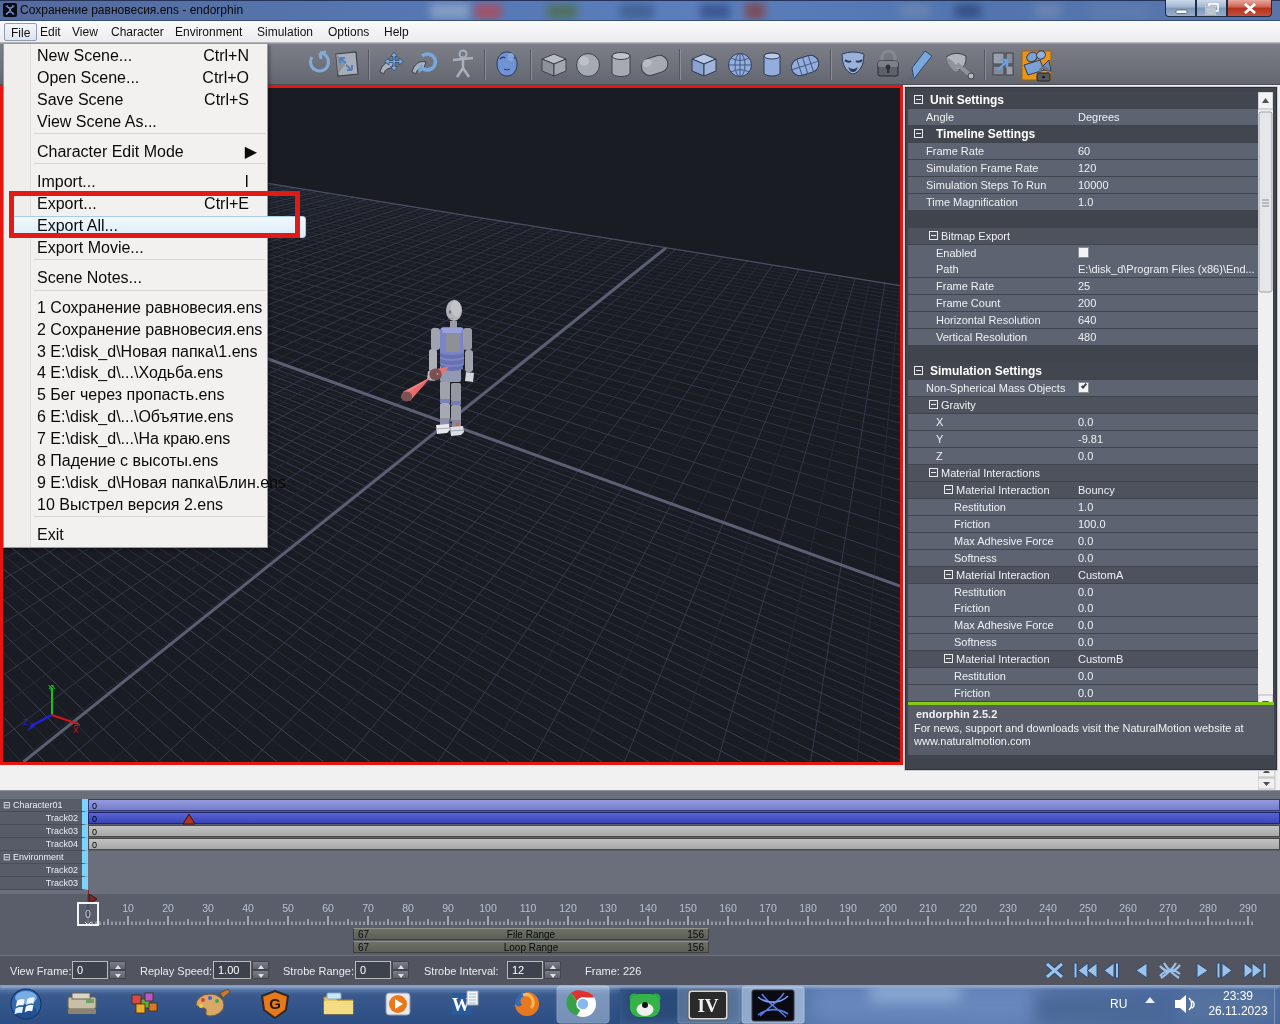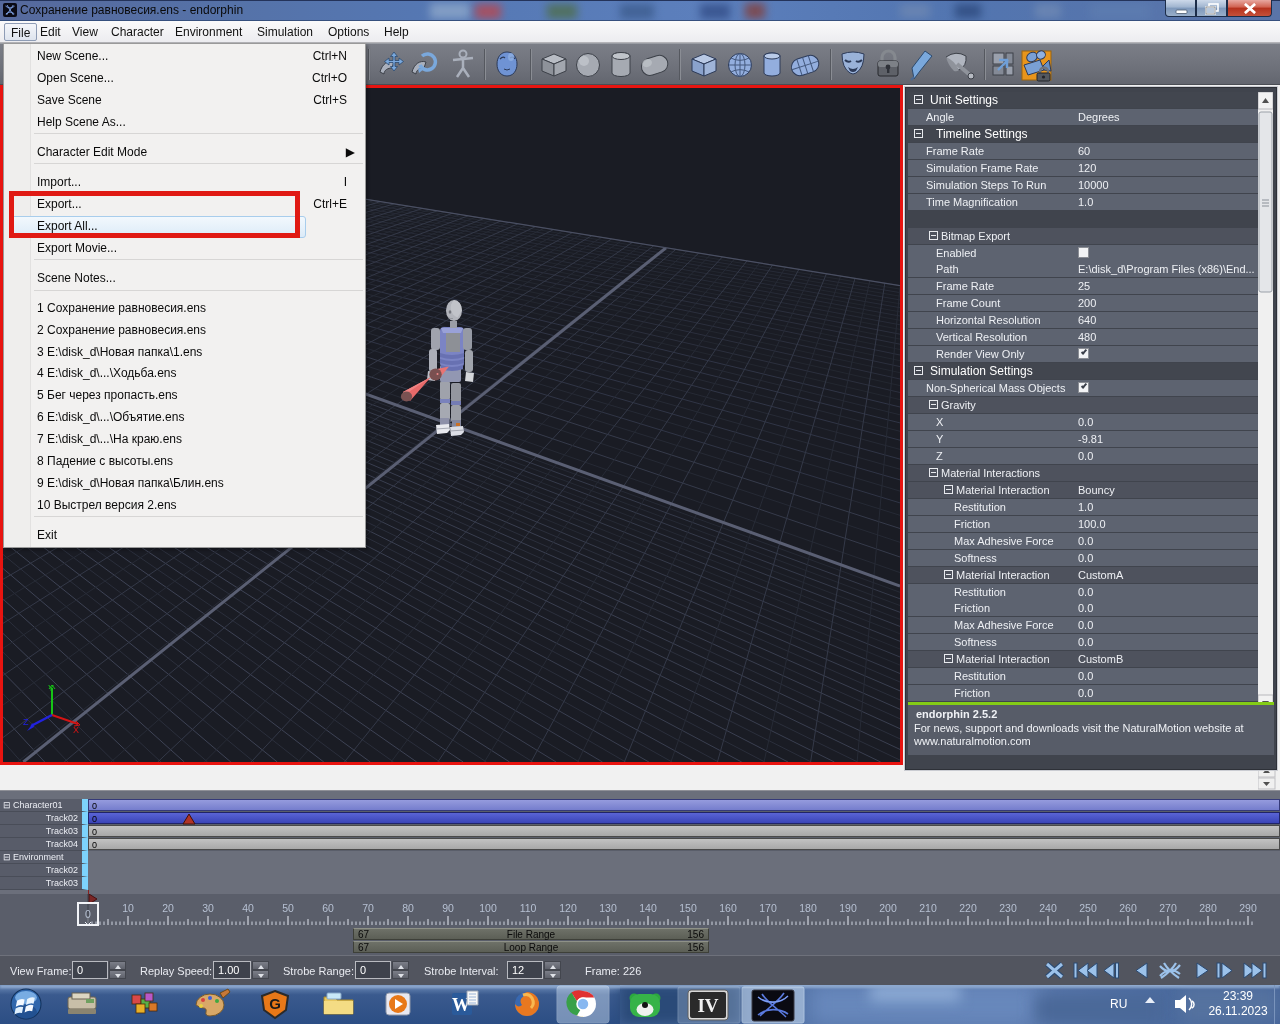--- a/index.html
+++ b/index.html
@@ -23,21 +23,21 @@
 
 #toolbar{left:0;top:43px;width:1280px;height:42px;background:linear-gradient(#7b7e87,#6e717a 60%,#63666f);border-top:1px solid #9a9da4;border-bottom:1px solid #4a4d54}
 .tsep{position:absolute;top:5px;width:1px;height:31px;background:#55585f;box-shadow:1px 0 0 #8a8d94}
 
 #viewport{left:0;top:85px;width:903px;height:680px;border:3px solid #e81410;background:#1a1c24;overflow:hidden}
 
 #rpanel{left:905px;top:87px;width:372px;height:683px;background:#40444d;border:1px solid #2e3138;box-shadow:0 0 0 1px #caccd2;z-index:3}
 .prow{position:absolute;left:2px;width:350px;height:16px;background:#5d6370;color:#eef0f4;font-size:11px;line-height:16px;overflow:hidden}
 .prow .nm{position:absolute;left:18px}
 .prow .vl,.psub .vl{position:absolute;left:170px}
-.phead{position:absolute;left:2px;width:350px;height:16px;background:#42464f;color:#fff;font-weight:normal;font-size:12px;line-height:16px}
+.phead{position:absolute;left:2px;width:350px;height:16px;background:#42464f;color:#fff;font-weight:bold;font-size:12px;line-height:16px}
 .psub{position:absolute;left:2px;width:350px;height:16px;background:#4e525d;color:#eef0f4;font-size:11px;line-height:16px}
 .ebox{position:absolute;width:9px;height:9px;border:1px solid #e8eaee;background:transparent;top:3px}
 .ebox:after{content:"";position:absolute;left:1px;top:3px;width:5px;height:1px;background:#e8eaee}
 .cb{position:absolute;width:11px;height:11px;background:#f2f3f5;border:1px solid #8a8d94;top:2px}
 .cbk{position:absolute;left:2px;top:1px;width:6px;height:3px;border-left:2px solid #3a3f4a;border-bottom:2px solid #3a3f4a;transform:rotate(-48deg)}
 #vscroll{position:absolute;right:3px;top:4px;width:15px;height:620px;background:#f0f0f0}
 #infobox{position:absolute;left:2px;top:614px;width:366px;height:53px;background:#575c68;color:#f0f2f6;border-top:3px solid #84cc16}
 
 #hstrip{left:0;top:765px;width:1280px;height:26px;background:#f1f1f1;border-bottom:1px solid #8f9097}
 #tracks{left:0;top:791px;width:1280px;height:103px;background:#6b6f7b}
@@ -52,21 +52,21 @@
 .spinner{position:absolute;top:5px;width:17px;height:18px}
 .spinner .u,.spinner .d{position:absolute;left:0;width:17px;height:9px;background:linear-gradient(#7b7e88,#5f626c);border:1px solid #43464e}
 .spinner .d{top:9px}
 .spinner i{position:absolute;left:5px;width:0;height:0;border-left:3.5px solid transparent;border-right:3.5px solid transparent}
 .spinner .u i{top:2.5px;border-bottom:4px solid #dfe2e8}
 .spinner .d i{top:2.5px;border-top:4px solid #dfe2e8}
 .clab{position:absolute;top:9px}
 
 #taskbar{left:0;top:985px;width:1280px;height:39px;background:linear-gradient(90deg,#3d5c90 0,#3a5a8e 45%,#5474a8 62%,#5e7cb0 78%,#4a6a9e 92%,#44639a 100%);overflow:hidden}
 
-#filemenu{left:3px;top:43px;width:363px;height:505px;background:#f2f1f0;border:1px solid #9a9a9a;box-shadow:2px 2px 3px rgba(0,0,0,.3);font-size:12px;color:#0a0a0a}
+#filemenu{left:3px;top:43px;width:265px;height:505px;background:#f2f1f0;border:1px solid #9a9a9a;box-shadow:2px 2px 3px rgba(0,0,0,.3);font-size:16px;color:#0a0a0a}
 #filemenu .gutter{position:absolute;left:0;top:0;width:27px;height:100%;background:#efeeed;border-right:1px solid #e2e1e0}
 .fitem{position:absolute;left:33px;white-space:nowrap}
 .fshort{position:absolute;right:18px;white-space:nowrap}
 .fsep{position:absolute;left:30px;right:2px;height:1px;background:#d7d6d5}
 #redbox{left:9px;top:191px;width:291px;height:47px;border:5px solid #e01a14}
 #selbox{position:absolute;left:5px;top:172px;width:297px;height:22px;border:1px solid #a8cdec;background:linear-gradient(#f2f8fd,#dcebf8);border-radius:3px}
 </style></head><body>
 
 <div class="abs" id="titlebar">
  <div class="blob" style="left:430px;top:2px;width:40px;height:16px;background:#8aa4c8"></div>
@@ -498,26 +498,20 @@
       <span class="nm" style="left:28px">Frame Count</span>
       <span class="vl" style="left:170px">200</span>
     </div>
 <div class="prow" style="top:224px">
       <span class="nm" style="left:28px">Horizontal Resolution</span>
       <span class="vl" style="left:170px">640</span>
     </div>
 <div class="prow" style="top:241px">
       <span class="nm" style="left:28px">Vertical Resolution</span>
       <span class="vl" style="left:170px">480</span>
-    </div>
-<div class="prow" style="top:258px">
-      <span class="nm" style="left:28px">Render View Only</span>
-      <span class="cb" style="left:170px">
-        <span class="cbk"></span>
-      </span>
     </div>
 <div class="phead" style="top:275px">
       <span class="ebox" style="left:6px"></span>
       <span style="position:absolute;left:22px">Simulation Settings</span>
     </div>
 <div class="prow" style="top:292px">
       <span class="nm" style="left:18px">Non-Spherical Mass Objects</span>
       <span class="cb" style="left:170px">
         <span class="cbk"></span>
       </span>
@@ -1160,21 +1154,21 @@
 
 <div class="abs" id="filemenu">
 <div class="gutter"></div>
 <div id="selbox"></div>
 <div class="fitem" style="top:4px;height:16px;line-height:16px">New Scene...</div>
 <div class="fshort" style="top:4px;height:16px;line-height:16px">Ctrl+N</div>
 <div class="fitem" style="top:26px;height:16px;line-height:16px">Open Scene...</div>
 <div class="fshort" style="top:26px;height:16px;line-height:16px">Ctrl+O</div>
 <div class="fitem" style="top:48px;height:16px;line-height:16px">Save Scene</div>
 <div class="fshort" style="top:48px;height:16px;line-height:16px">Ctrl+S</div>
-<div class="fitem" style="top:70px;height:16px;line-height:16px">Help Scene As...</div>
+<div class="fitem" style="top:70px;height:16px;line-height:16px">View Scene As...</div>
 <div class="fsep" style="top:89px"></div>
 <div class="fitem" style="top:100px;height:16px;line-height:16px">Character Edit Mode</div>
 <div class="fshort" style="top:100px;height:16px;line-height:16px;right:10px">▶</div>
 <div class="fsep" style="top:119px"></div>
 <div class="fitem" style="top:130px;height:16px;line-height:16px">Import...</div>
 <div class="fshort" style="top:130px;height:16px;line-height:16px">I</div>
 <div class="fitem" style="top:152px;height:16px;line-height:16px">Export...</div>
 <div class="fshort" style="top:152px;height:16px;line-height:16px">Ctrl+E</div>
 <div class="fitem" style="top:174px;height:16px;line-height:16px">Export All...</div>
 <div class="fitem" style="top:196px;height:16px;line-height:16px">Export Movie...</div>

